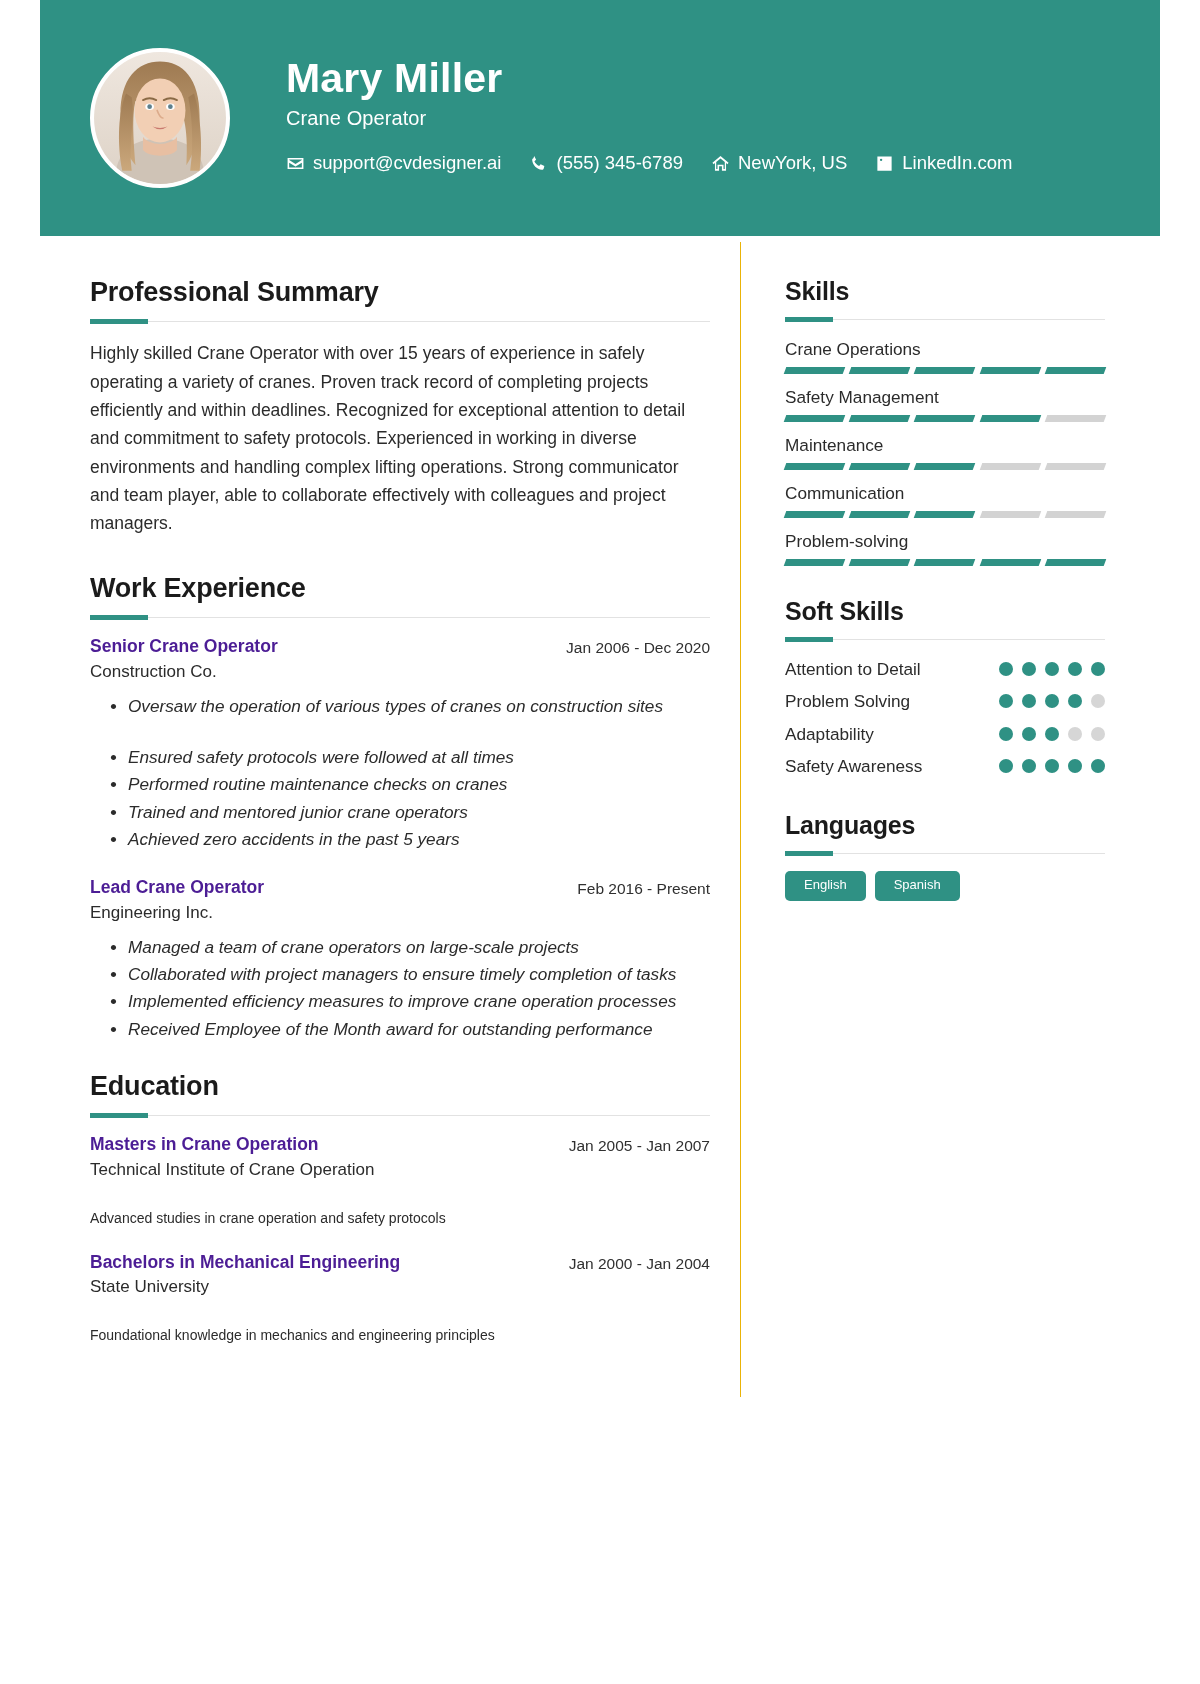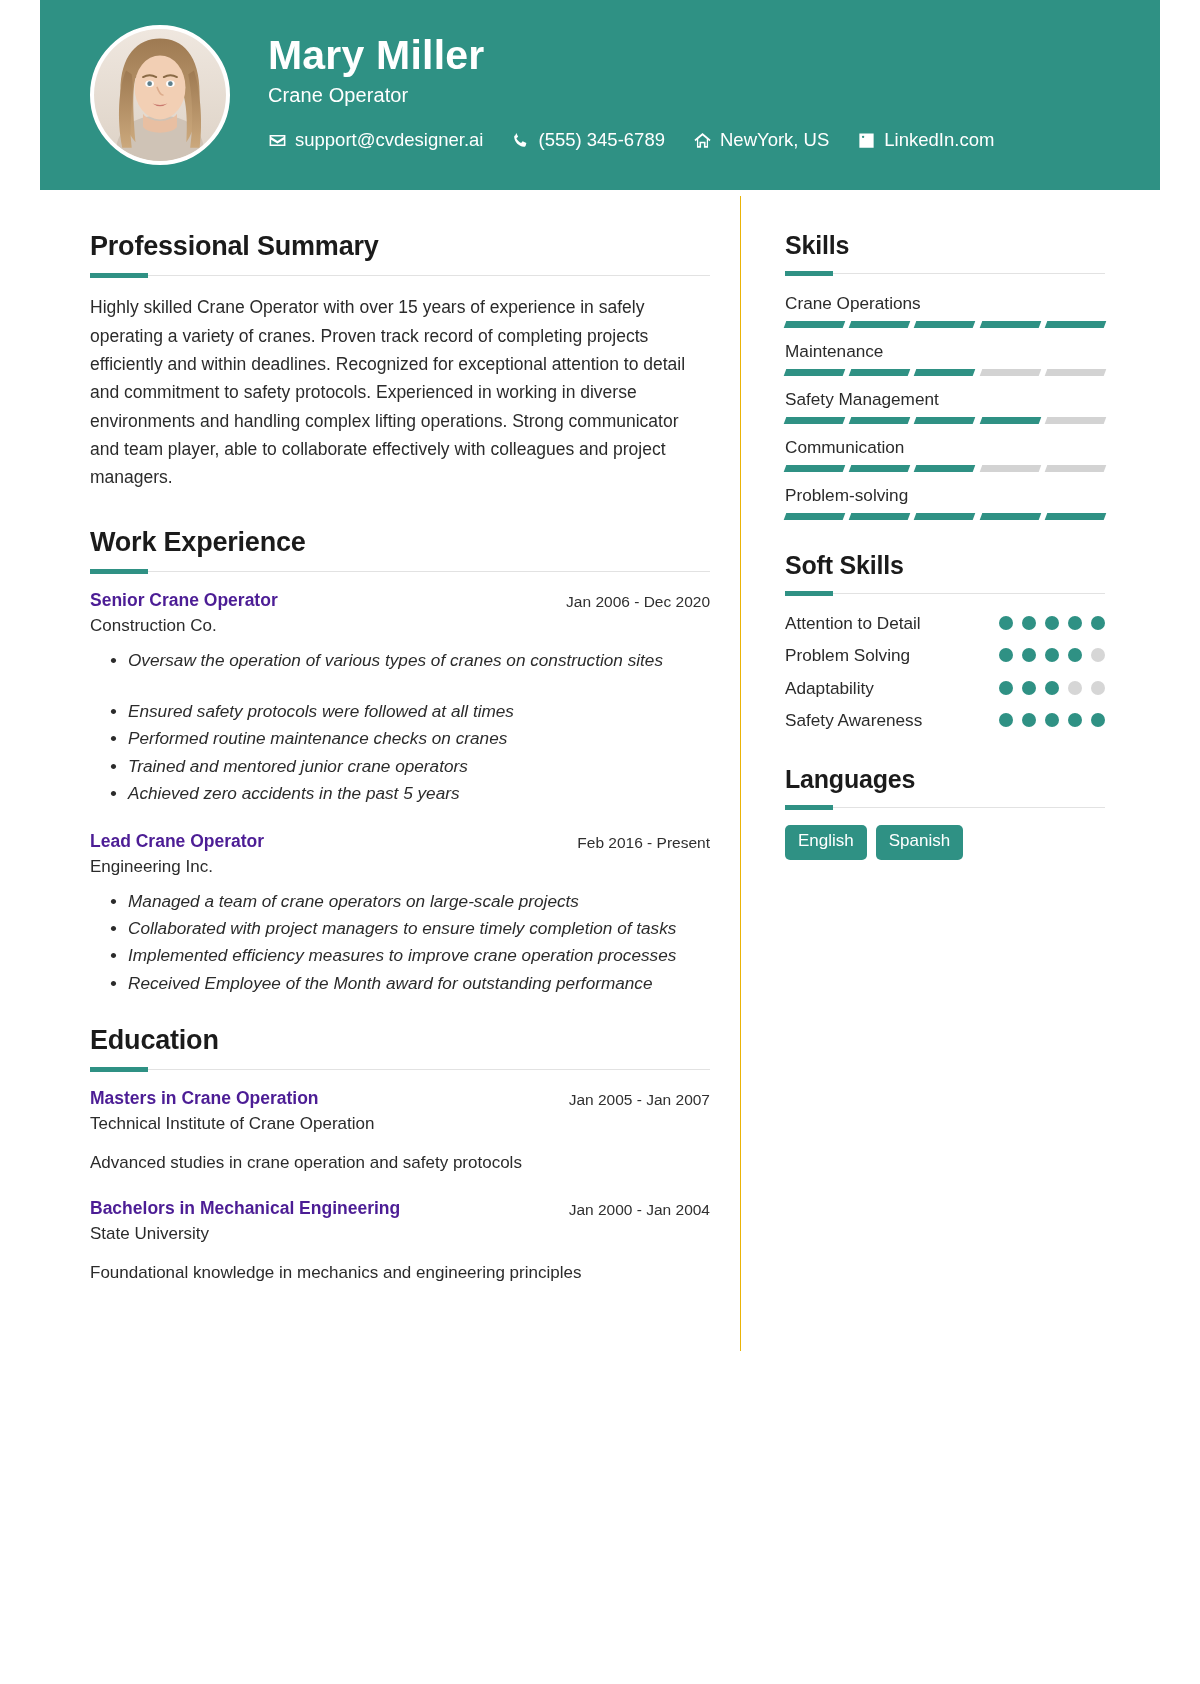--- a/index.html
+++ b/index.html
@@ -14,25 +14,26 @@
     width: 1120px;
     min-height: 1684px;
     margin: 0 auto;
     background: #ffffff;
     padding-bottom: 40px;
   }
 
   
   .header {
     background: #2f9184;
-    height: 190px;
+    height: 236px;
     display: flex;
     align-items: center;
     padding: 0 0 0 50px;
     position: relative;
+    gap: 18px;
   }
   .avatar {
     width: 140px;
     height: 140px;
     border-radius: 50%;
     background: #f3ece7;
     border: 4px solid #ffffff;
     overflow: hidden;
     flex: 0 0 auto;
     position: relative;
@@ -164,24 +165,24 @@
     content: "•";
     position: absolute;
     left: 20px;
     top: -1px;
     font-size: 19px;
     color: #2b2b2b;
   }
   .bullets li.gap-after { margin-bottom: 25px; }
 
   .entry-note {
-    font-size: 17px;
+    font-size: 14px;
     color: #2b2b2b;
     line-height: 1.5;
-    margin-top: 14px;
+    margin-top: 26px;
   }
   .exp-block { margin-bottom: 24px; }
   .edu-block { margin-bottom: 12px; }
   .sec-exp { margin-top: 4px; }
   .sec-edu { margin-top: 28px; }
 
   
   .skill-row { margin-bottom: 3px; }
   .skill-name {
     font-size: 17.2px;
@@ -228,22 +229,22 @@
     border-radius: 50%;
     background: #d6d6d6;
   }
   .dot.on { background: #2f9184; }
 
   
   .langs { display: flex; gap: 9px; flex-wrap: wrap; margin-top: 2px; }
   .lang-pill {
     background: #2f9184;
     color: #ffffff;
-    font-size: 17px;
-    padding: 6px 13px 8px;
+    font-size: 13px;
+    padding: 6px 19px 8px;
     border-radius: 5px;
     line-height: 1.2;
   }
   .sec-soft { margin-top: 30px; }
   .sec-lang { margin-top: 32px; }
 </style>
 </head>
 <body>
 
 <div class="page">
@@ -405,36 +406,36 @@
             <div class="skill-name">Crane Operations</div>
             <div class="skill-bar">
                 <span class="skill-seg on"></span>
                 <span class="skill-seg on"></span>
                 <span class="skill-seg on"></span>
                 <span class="skill-seg on"></span>
                 <span class="skill-seg on"></span>
               </div>
           </div>
           <div class="skill-row">
+            <div class="skill-name">Safety Management</div>
+            <div class="skill-bar">
+                <span class="skill-seg on"></span>
+                <span class="skill-seg on"></span>
+                <span class="skill-seg on"></span>
+                <span class="skill-seg on"></span>
+                <span class="skill-seg"></span>
+              </div>
+          </div>
+          <div class="skill-row">
             <div class="skill-name">Maintenance</div>
             <div class="skill-bar">
                 <span class="skill-seg on"></span>
                 <span class="skill-seg on"></span>
                 <span class="skill-seg on"></span>
                 <span class="skill-seg"></span>
-                <span class="skill-seg"></span>
-              </div>
-          </div>
-          <div class="skill-row">
-            <div class="skill-name">Safety Management</div>
-            <div class="skill-bar">
-                <span class="skill-seg on"></span>
-                <span class="skill-seg on"></span>
-                <span class="skill-seg on"></span>
-                <span class="skill-seg on"></span>
                 <span class="skill-seg"></span>
               </div>
           </div>
           <div class="skill-row">
             <div class="skill-name">Communication</div>
             <div class="skill-bar">
                 <span class="skill-seg on"></span>
                 <span class="skill-seg on"></span>
                 <span class="skill-seg on"></span>
                 <span class="skill-seg"></span>

